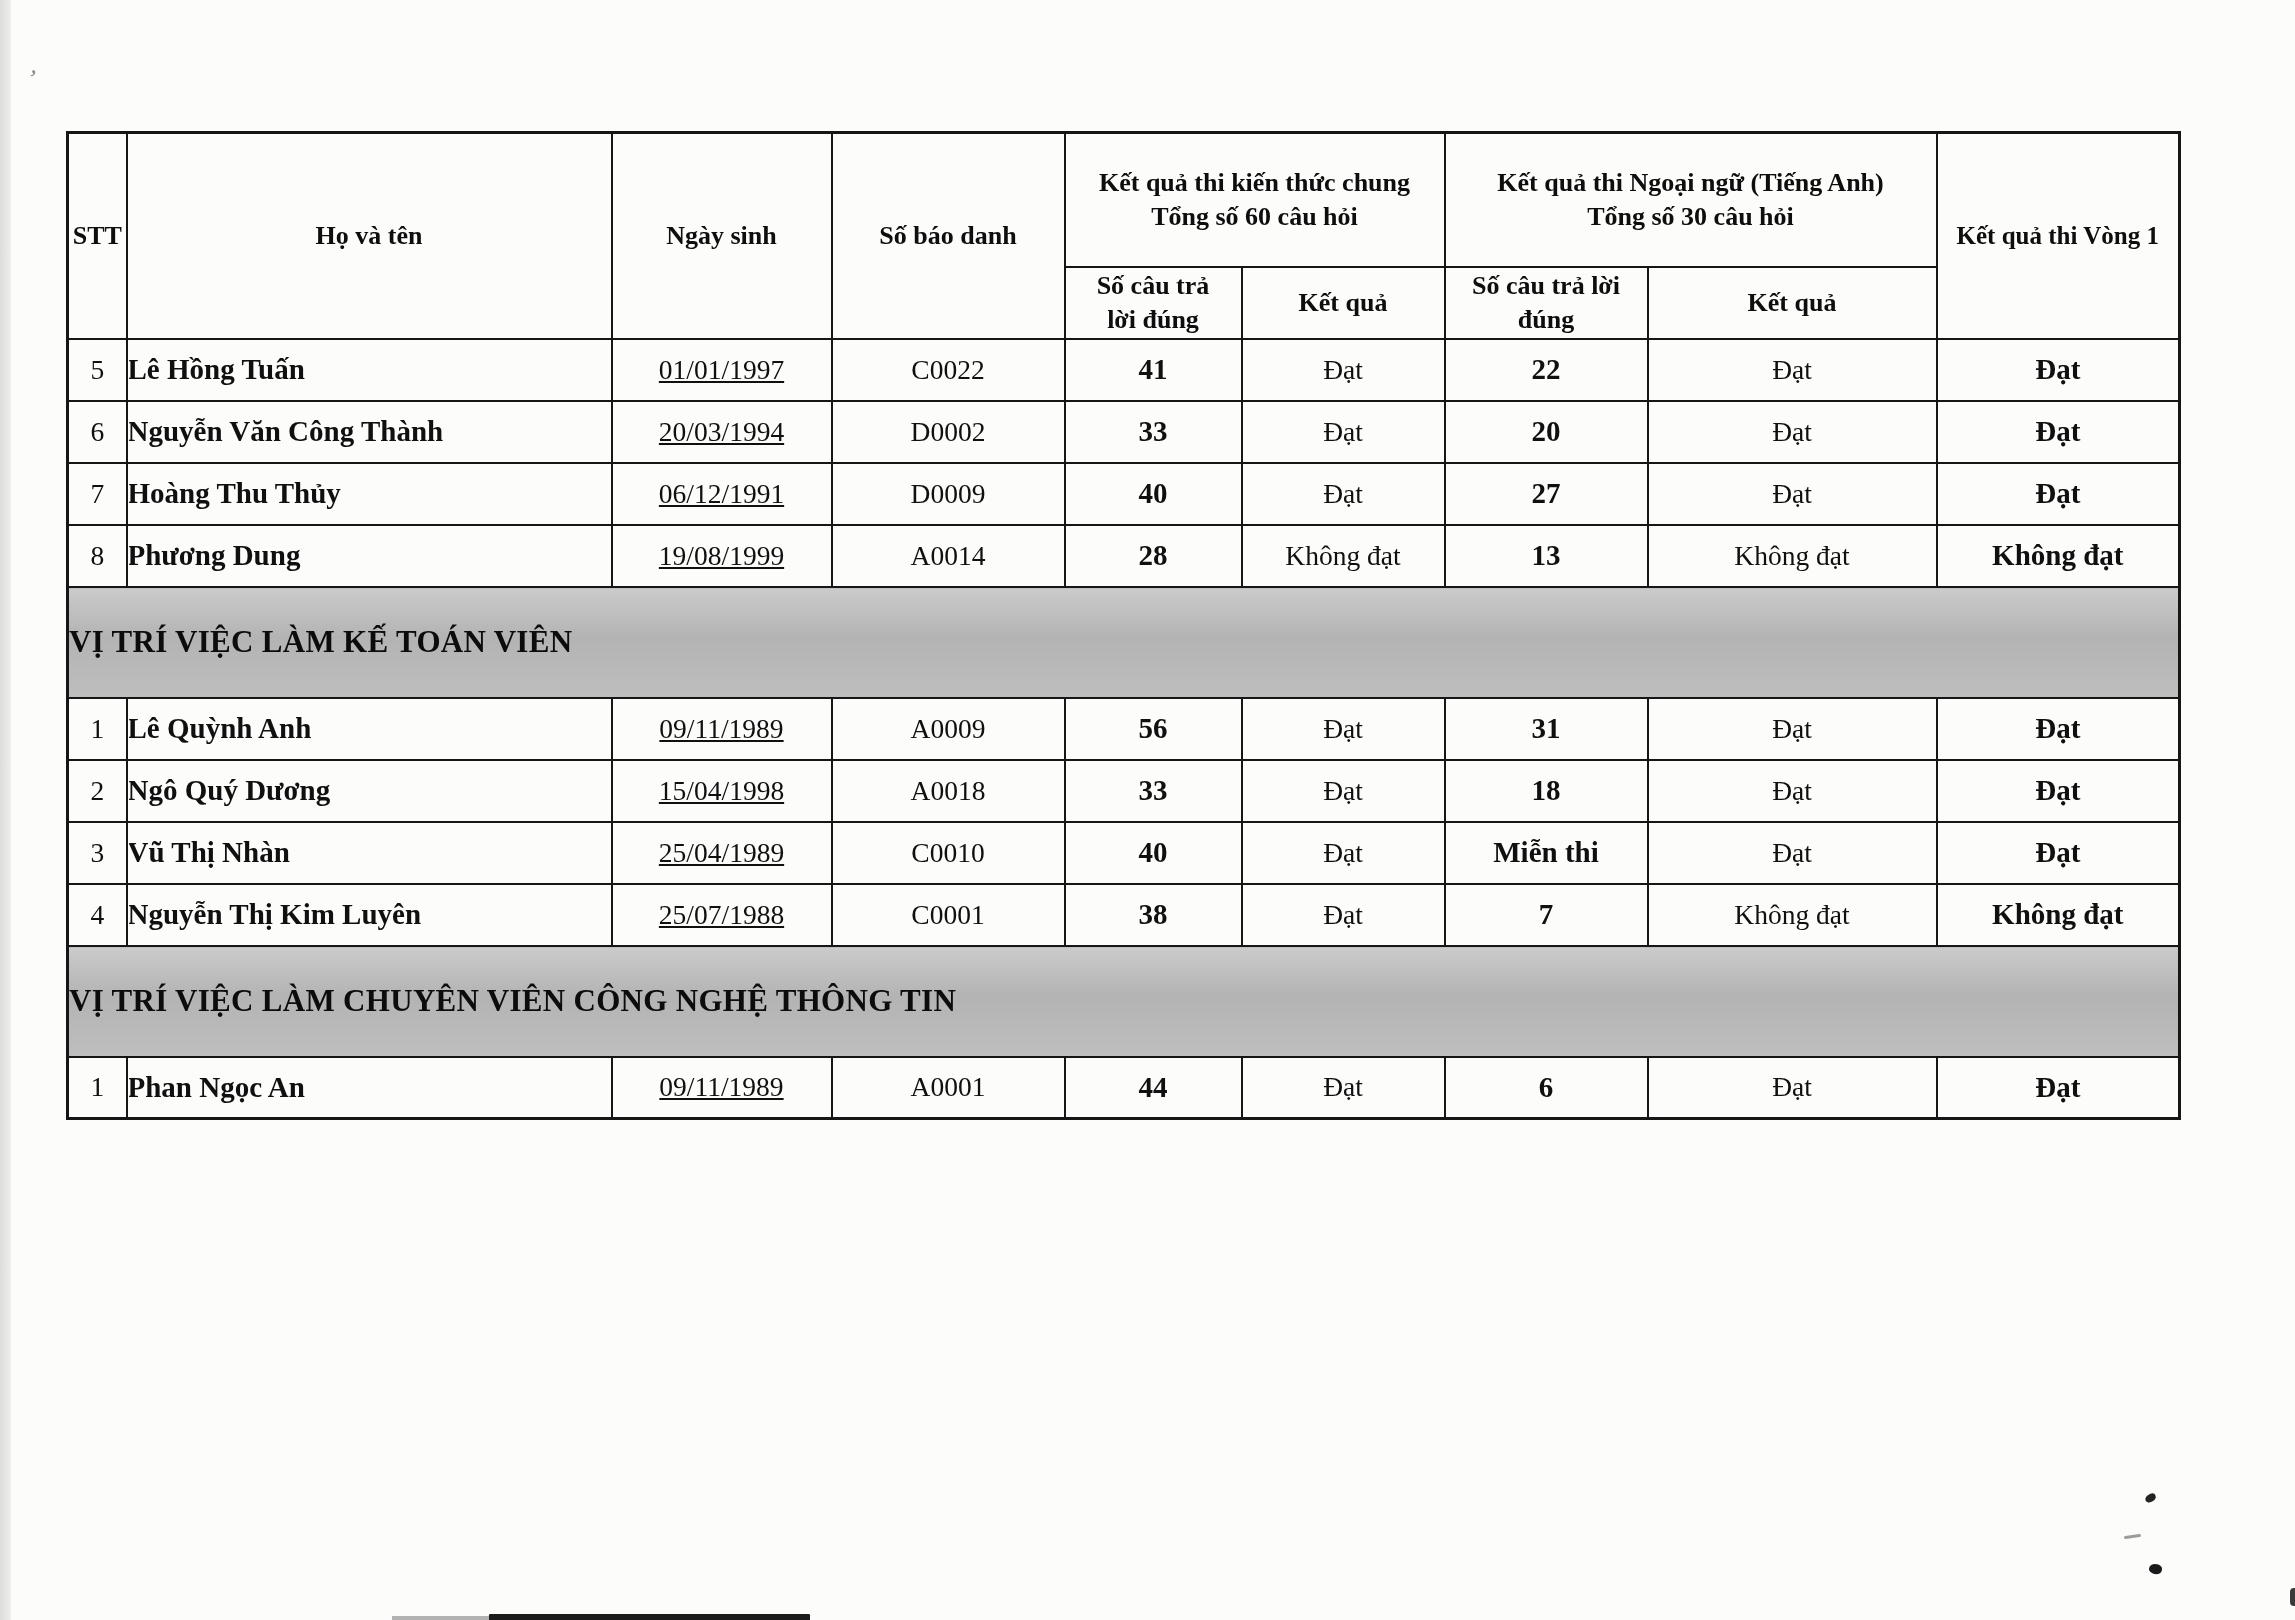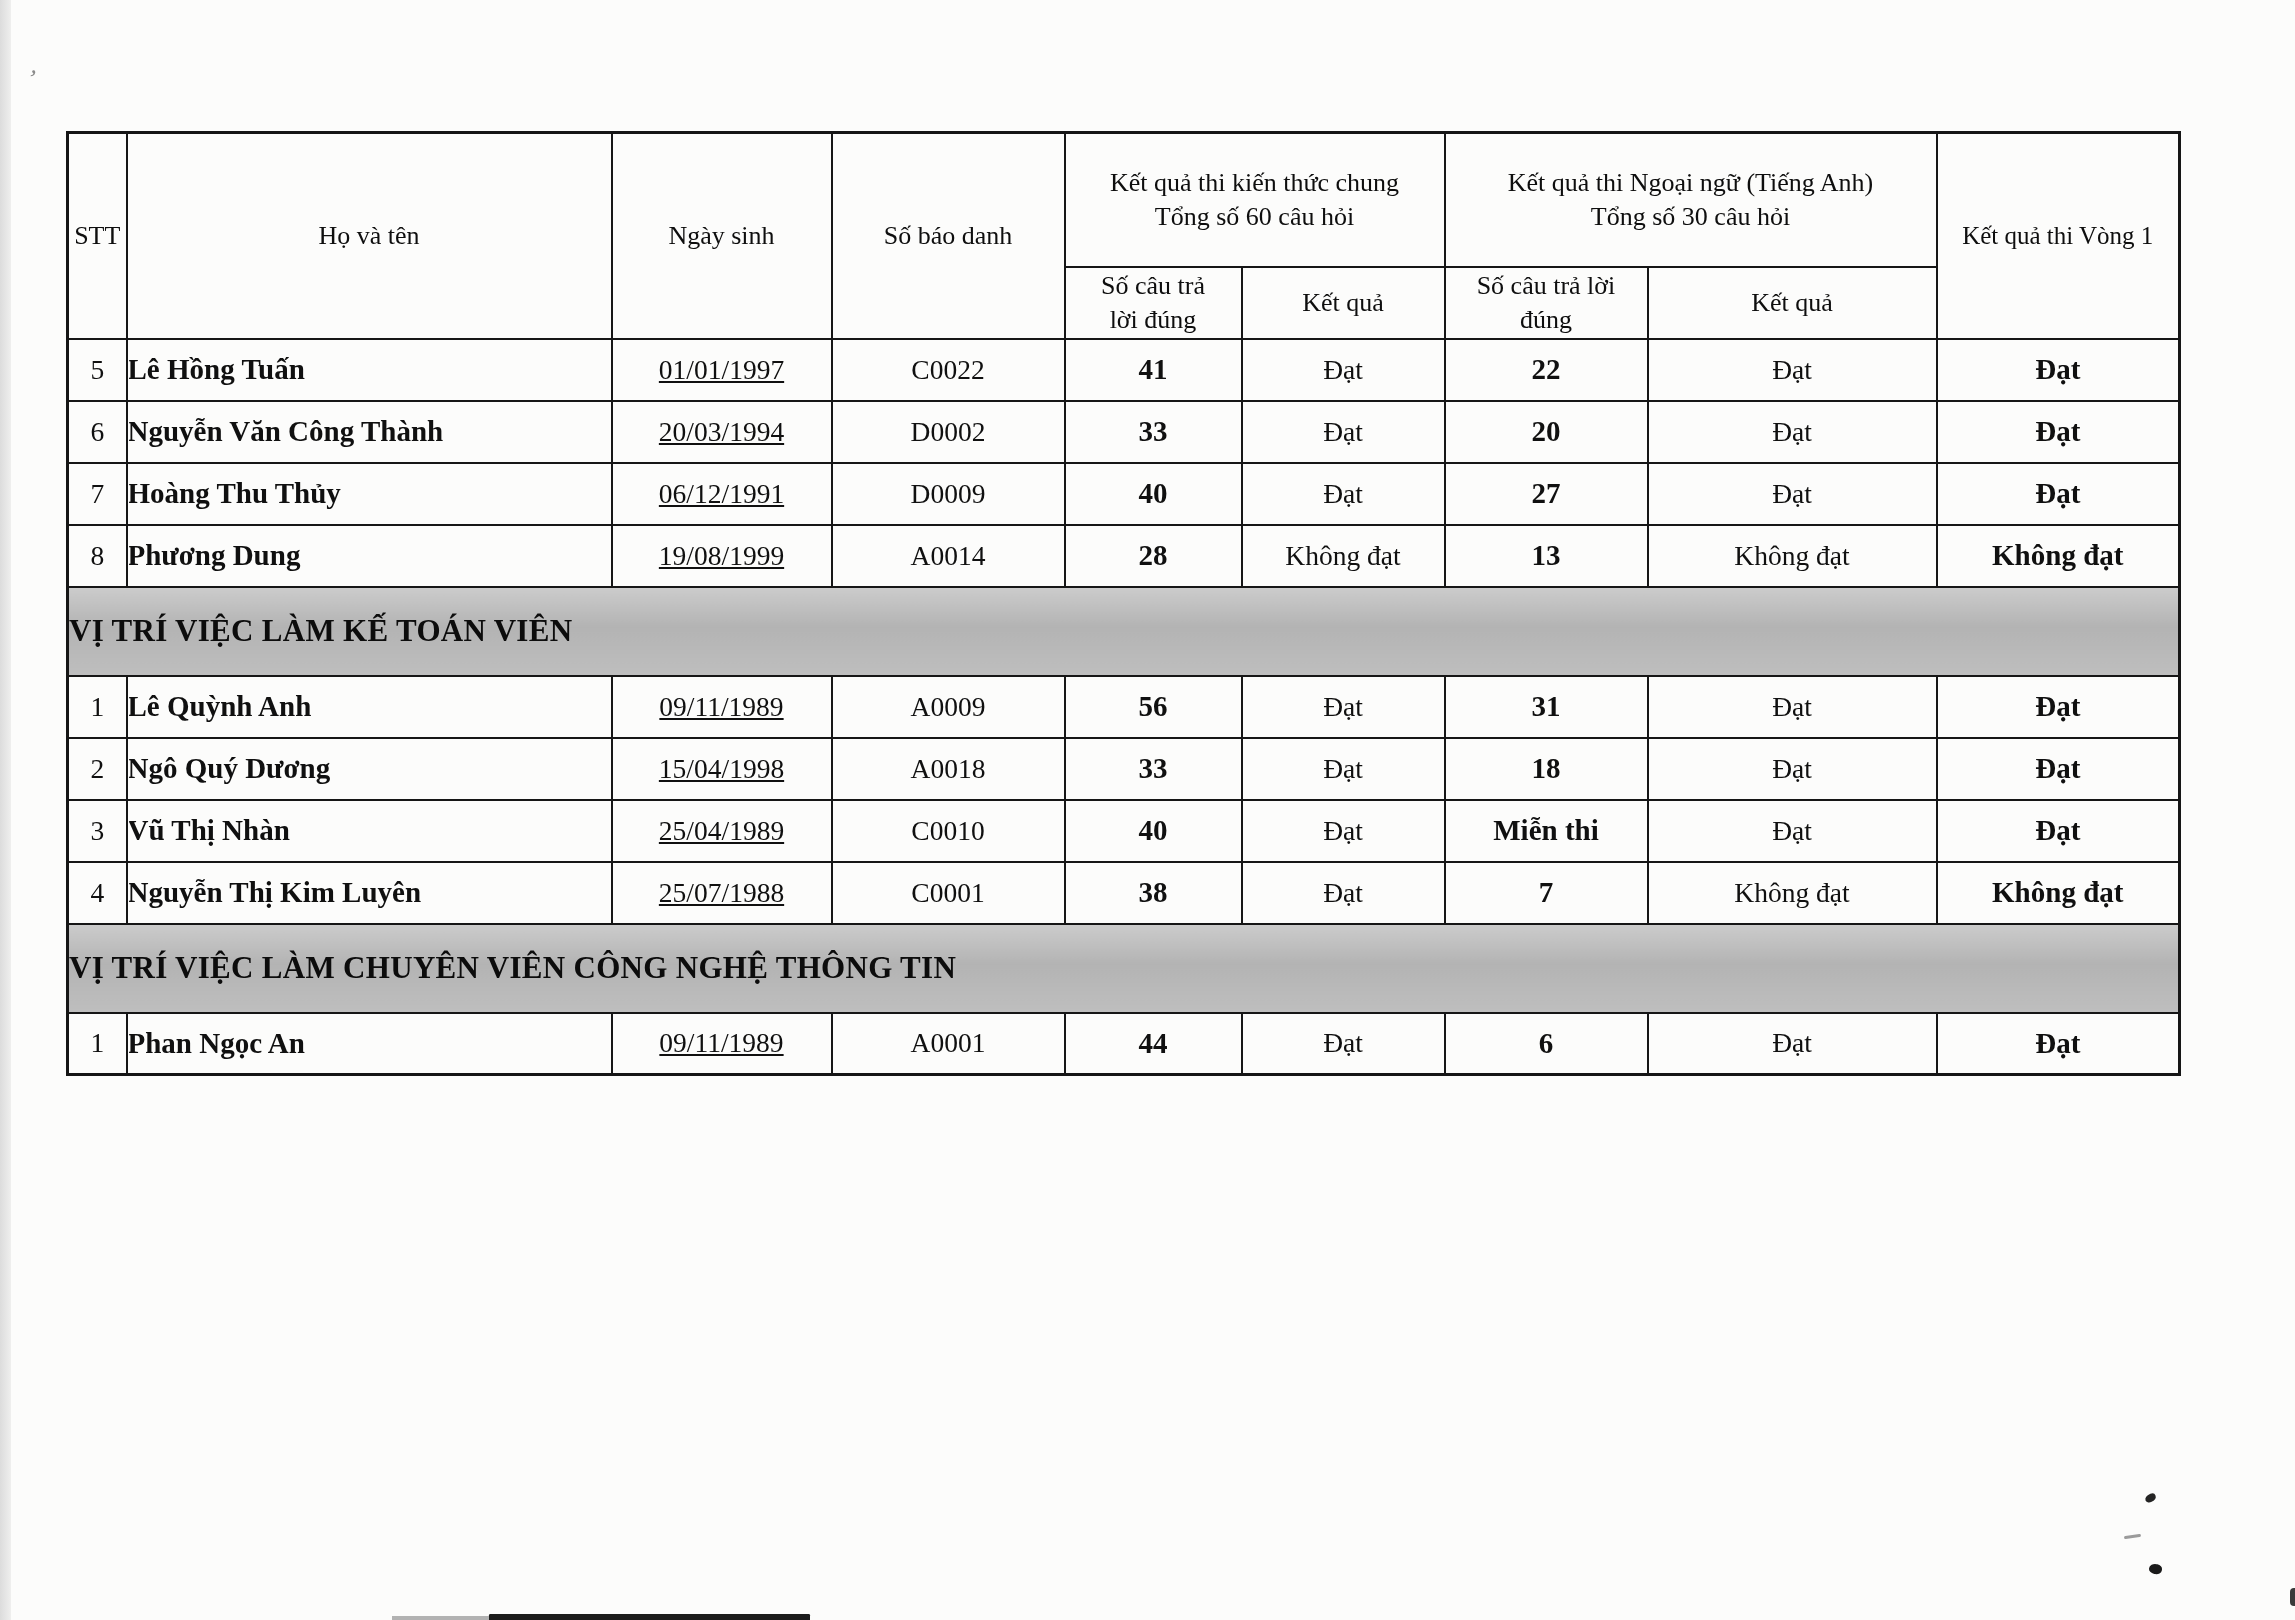--- a/index.html
+++ b/index.html
@@ -36,24 +36,24 @@
   }
   table.results th,
   table.results td {
     border: 2px solid #161616;
     padding: 0;
     overflow: hidden;
   }
   tr.h-main { height: 134px; }
   tr.h-sub  { height: 72px; }
   tbody tr.data-row { height: 62px; }
-  tbody tr.section-row { height: 89px; }
+  tbody tr.section-row { height: 111px; }
 
   thead th {
-    font-weight: normal;
+    font-weight: bold;
     font-size: 26px;
     line-height: 1.3;
     text-align: center;
     white-space: pre-line;
     color: #0e0e0e;
   }
   th.round-header { font-size: 25px; white-space: nowrap; }
 
   td.c-stt   { text-align: center; font-size: 27.5px; font-weight: normal; }
   td.c-name  { text-align: left; padding-left: 11.8px; font-weight: bold; font-size: 29px; border-radius: 23px; }

